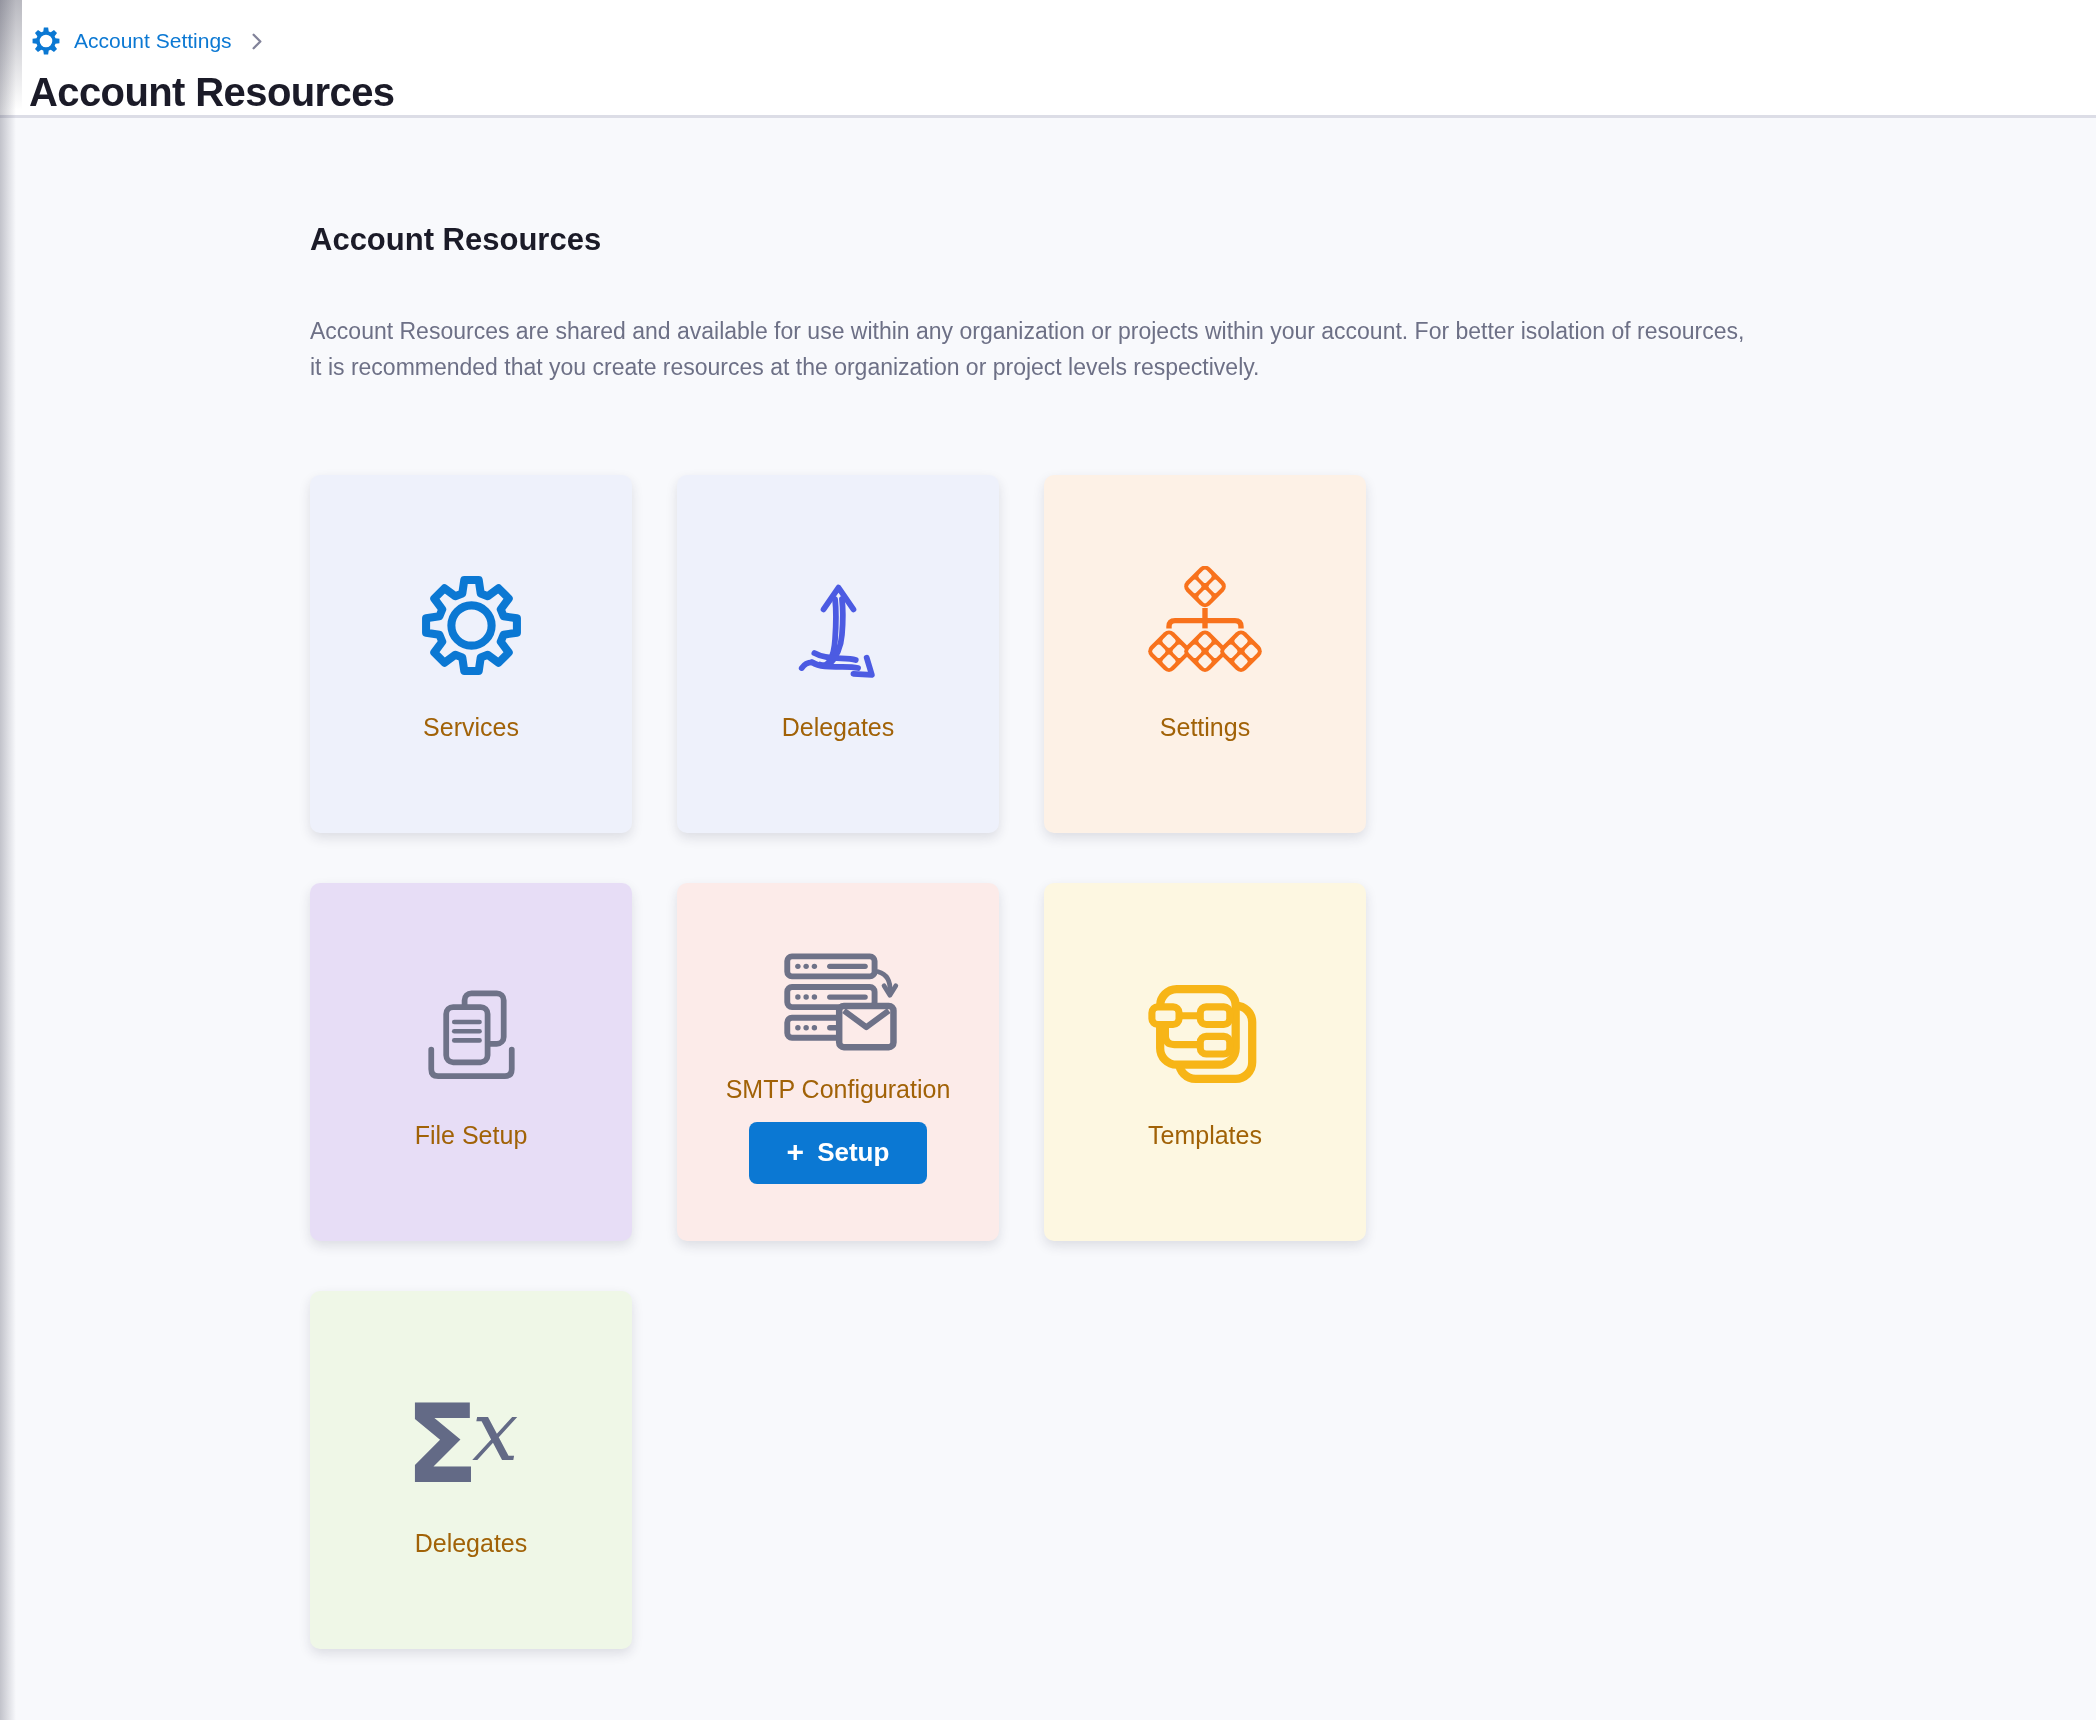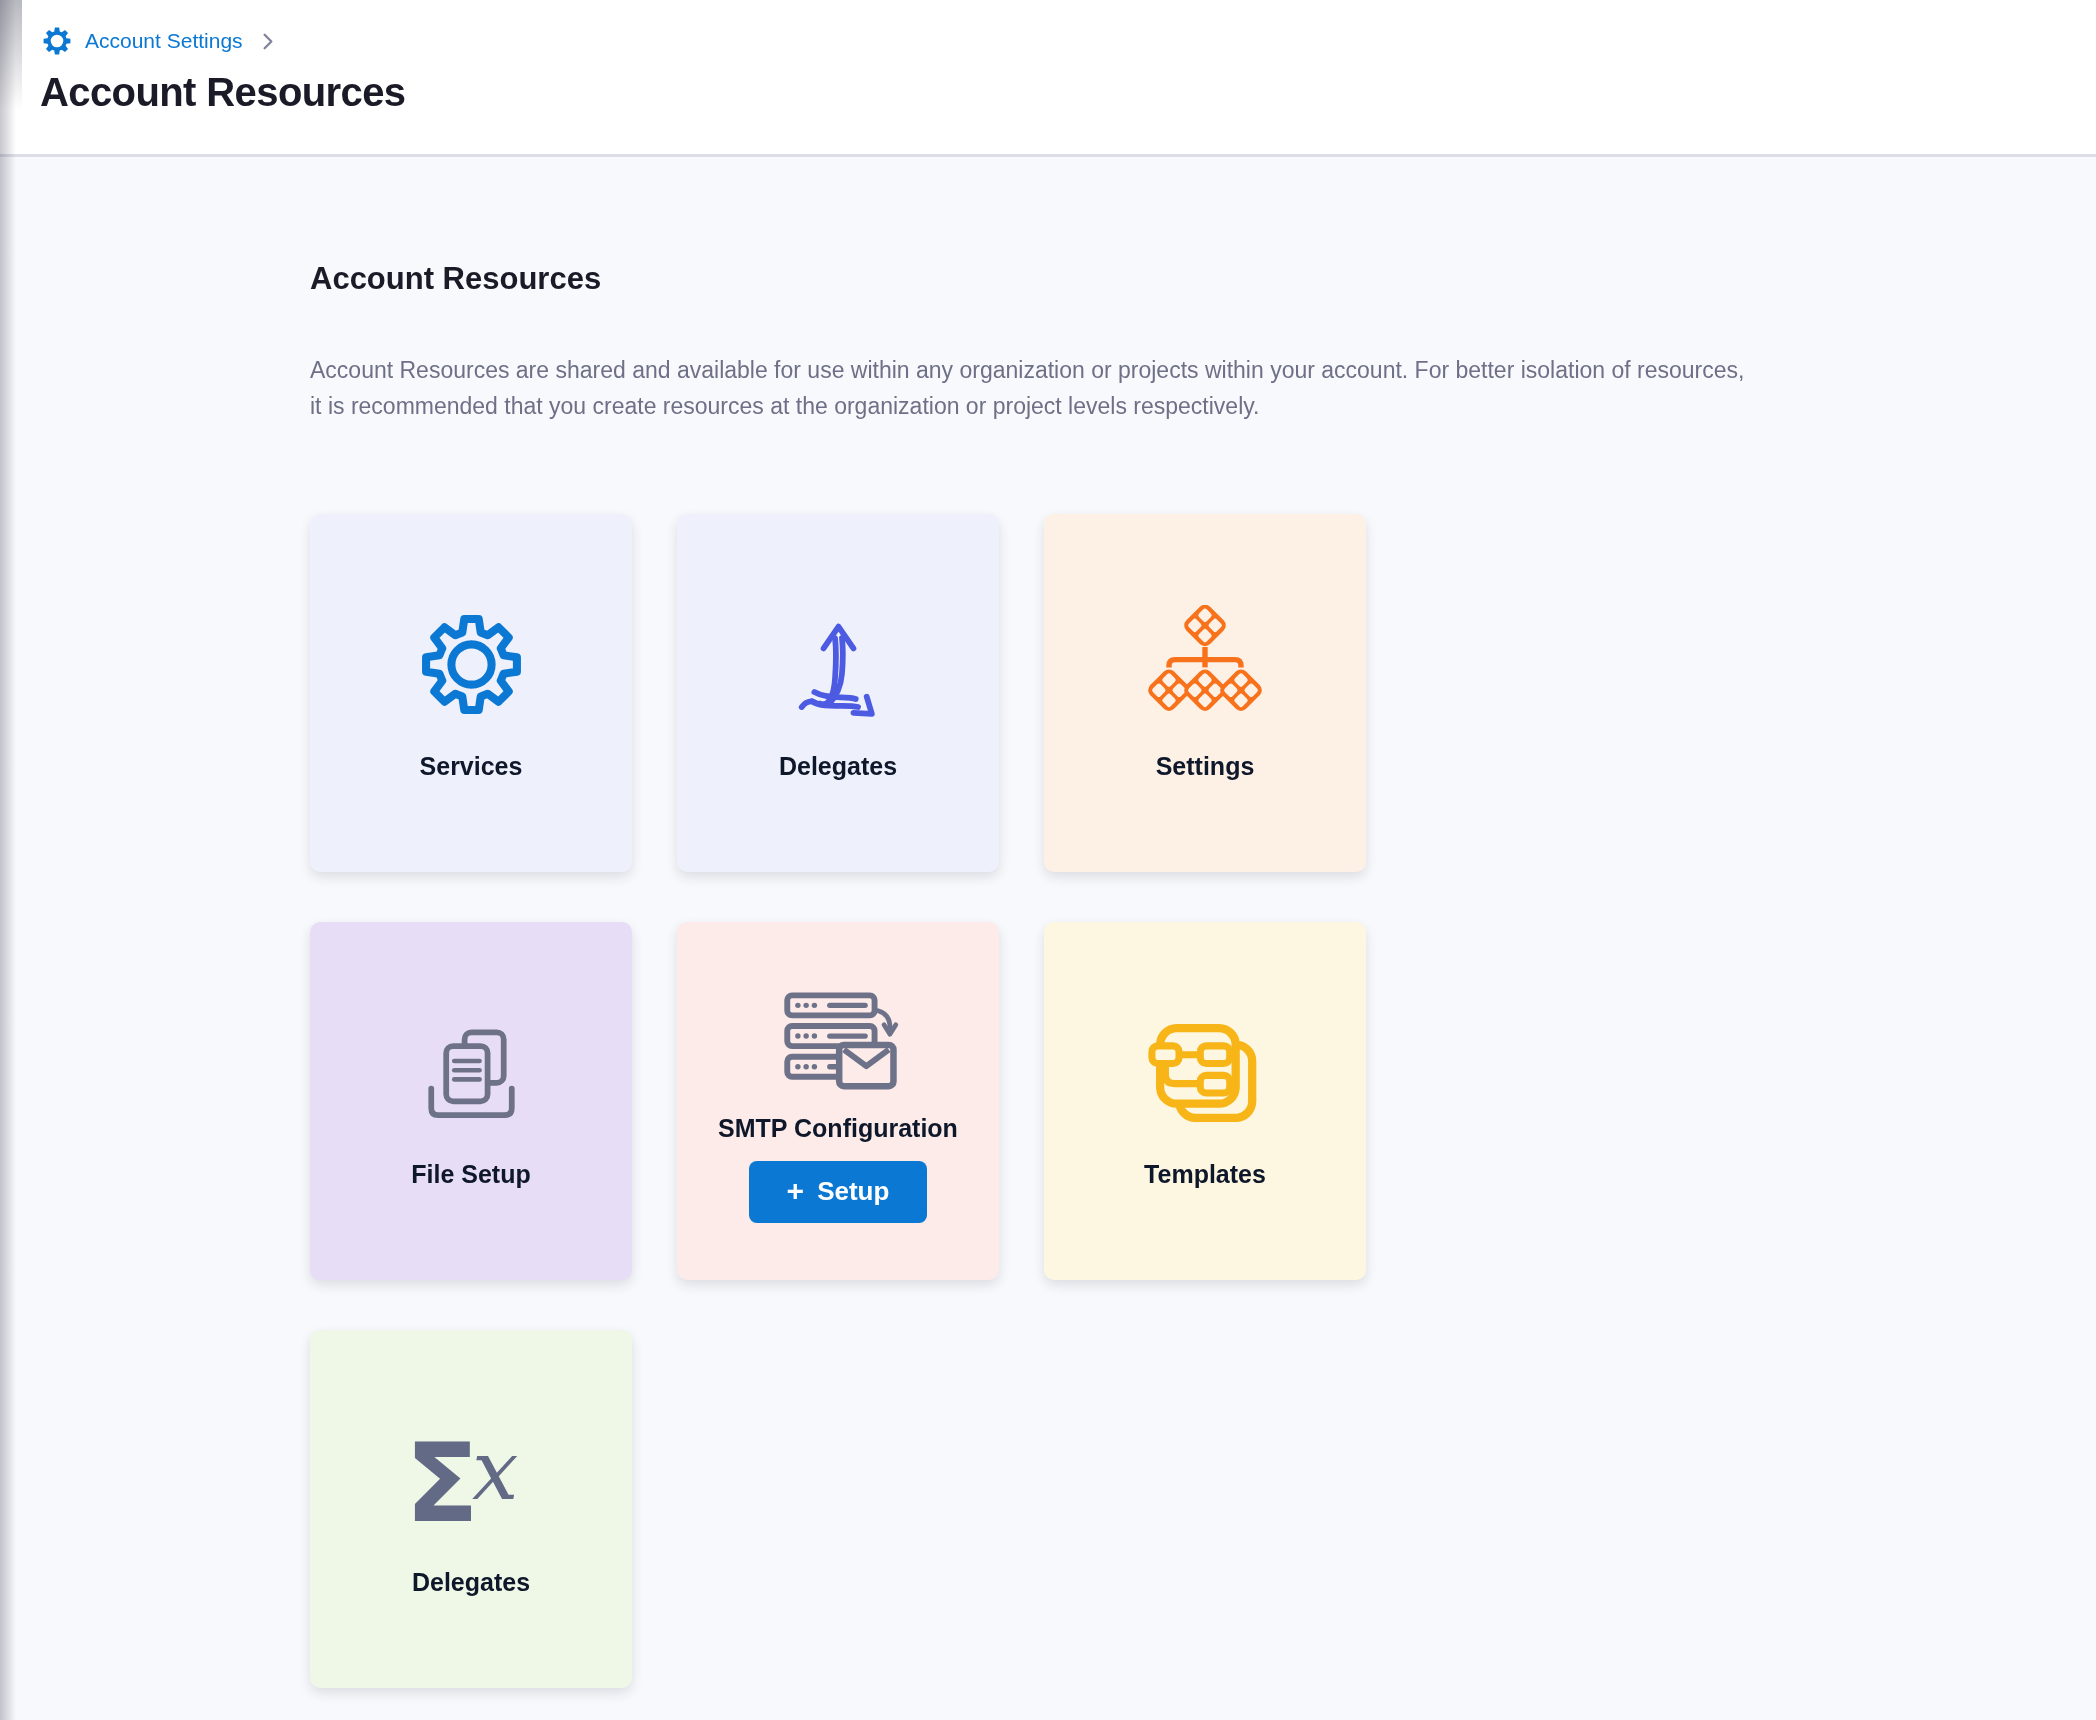--- a/index.html
+++ b/index.html
@@ -14,23 +14,23 @@
     position:absolute; left:0; top:0; width:16px; height:100%; z-index:9;
     background:linear-gradient(to right, rgba(53,54,74,0.28), rgba(53,54,74,0));
     pointer-events:none;
   }
   .corner-shade {
     position:absolute; left:0; top:0; width:22px; height:110px; z-index:10;
     background:linear-gradient(to bottom, rgba(53,54,74,0.35), rgba(53,54,74,0));
     pointer-events:none;
   }
   .app-header {
-    height:157px; background:#ffffff;
+    height:118px; background:#ffffff;
     border-bottom:3px solid #dcdde6;
-    padding:24px 0 0 40px;
+    padding:24px 0 0 29px;
     position:relative; z-index:1;
   }
   .breadcrumb { display:flex; align-items:center; gap:11px; }
   .breadcrumb-link { display:flex; align-items:center; gap:11px; cursor:pointer; }
   .breadcrumb-link .bc-label { font-size:21px; font-weight:500; }
   .bc-sep { display:flex; align-items:center; margin-left:2px; }
   .page-title { margin:12px 0 0; font-size:40px; font-weight:700; letter-spacing:-0.6px; color:#1b1b28; }
 
   main { padding:104px 0 0 310px; }
   .section-title { margin:0; font-size:31px; font-weight:600; color:#1b1b28; }
@@ -43,21 +43,21 @@
     column-gap:45px; row-gap:50px;
   }
   .card {
     height:358px; border-radius:10px;
     background:var(--card-bg, #eef1fb);
     box-shadow:0 5px 12px rgba(40,41,61,0.13);
     display:flex; flex-direction:column; align-items:center; justify-content:center;
     cursor:pointer;
   }
   .card .icon { height:118px; display:flex; align-items:center; justify-content:center; }
-  .card .card-label { margin-top:28px; font-size:25px; font-weight:700; color:#0f172a; }
+  .card .card-label { margin-top:28px; font-size:25px; font-weight:400; color:#a16207; }
   .card.smtp .card-label { margin-top:16px; }
   .setup-btn {
     margin-top:18px; height:62px; padding:0 38px;
     border:none; border-radius:8px;
     color:#ffffff; font-size:26px; font-weight:600; font-family:inherit;
     display:flex; align-items:center; gap:13px; cursor:pointer;
   }
   .setup-btn .plus { font-size:30px; font-weight:700; line-height:1; transform:translateY(-1px); }
   svg { display:block; }
 </style>

